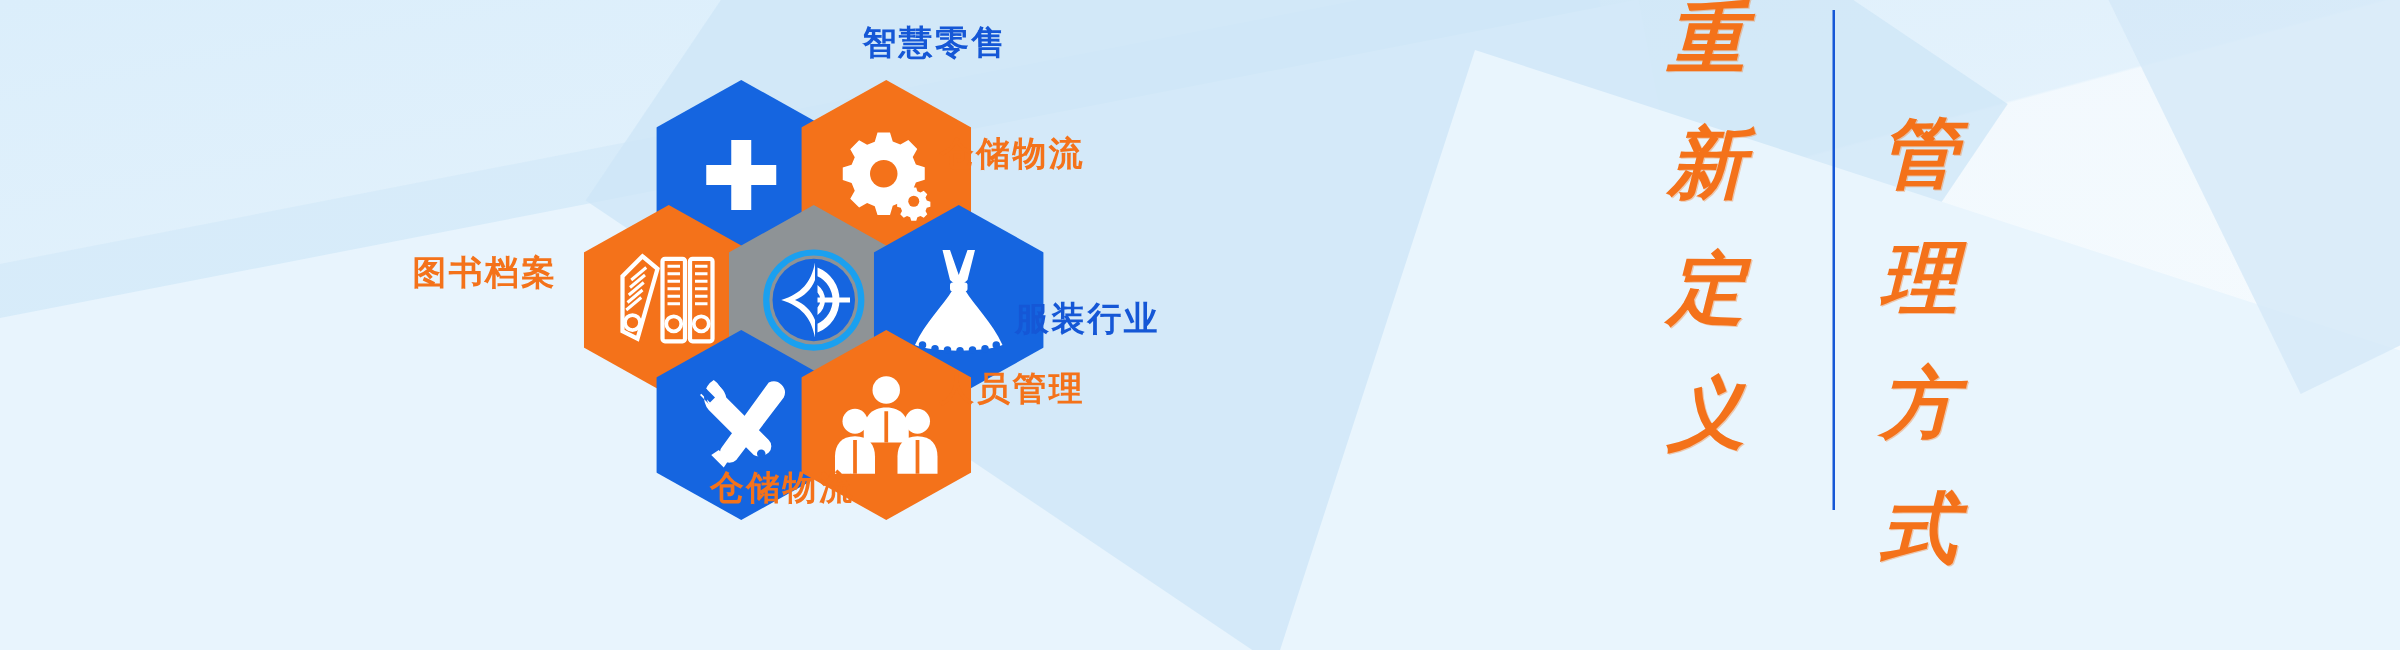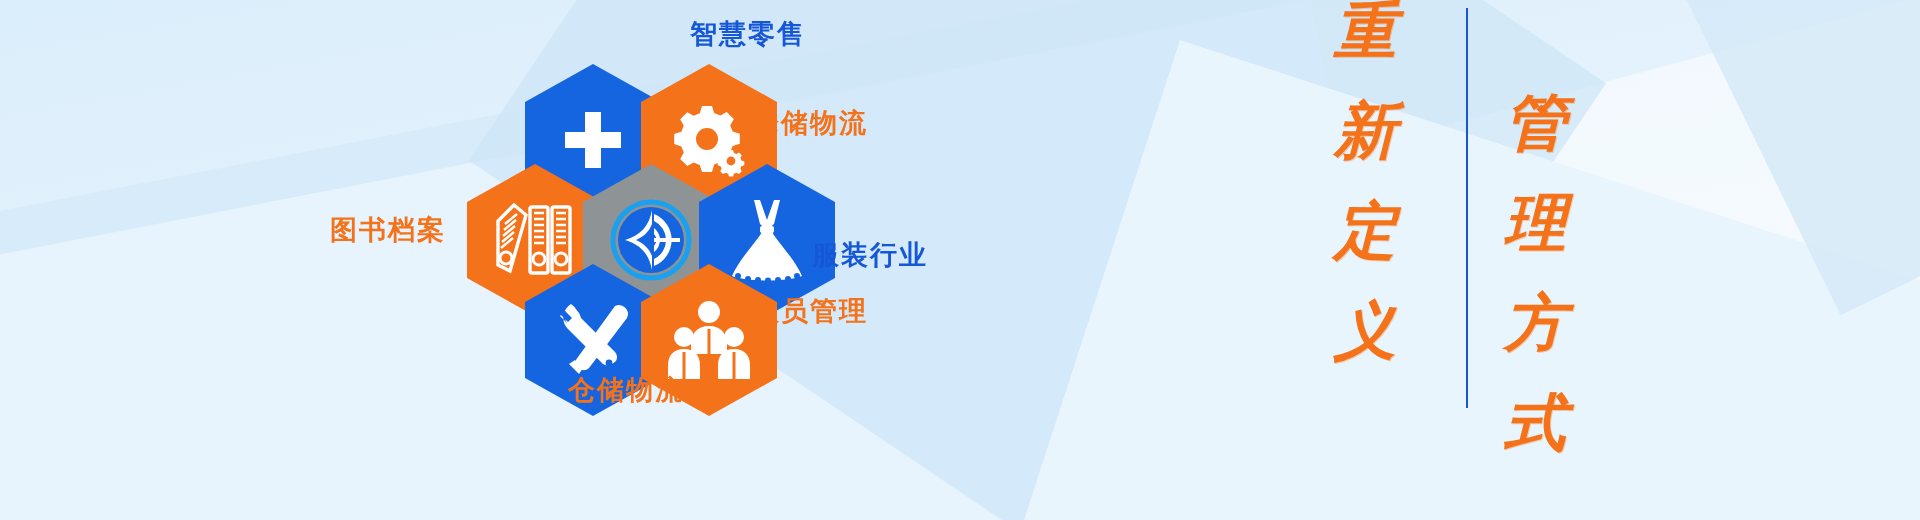--- a/index.html
+++ b/index.html
@@ -222,21 +222,21 @@
             <path d="M18 53 L18 80"></path>
             <path d="M68 53 L68 80"></path>
           </g>
         </svg>
       </span>
     </div>
   </div>
 
   <div class="lbl blue" style="left:690px;top:16px;">智慧零售</div>
   <div class="lbl orange" style="left:752px;top:105px;">仓储物流</div>
-  <div class="lbl orange" style="left:330px;top:212px;">图书档案</div>
+  <div class="lbl orange" style="left:330px;top:200px;">图书档案</div>
   <div class="lbl blue" style="left:812px;top:200px;margin-top:37px;">服装行业</div>
   <div class="lbl orange" style="left:752px;top:293px;">人员管理</div>
   <div class="lbl orange" style="left:568px;top:372px;">仓储物流</div>
 
   <div id="calli">
     <div class="calli-col" id="calli-col-left">
       <span class="ch">重</span>
       <span class="ch">新</span>
       <span class="ch">定</span>
       <span class="ch">义</span>

